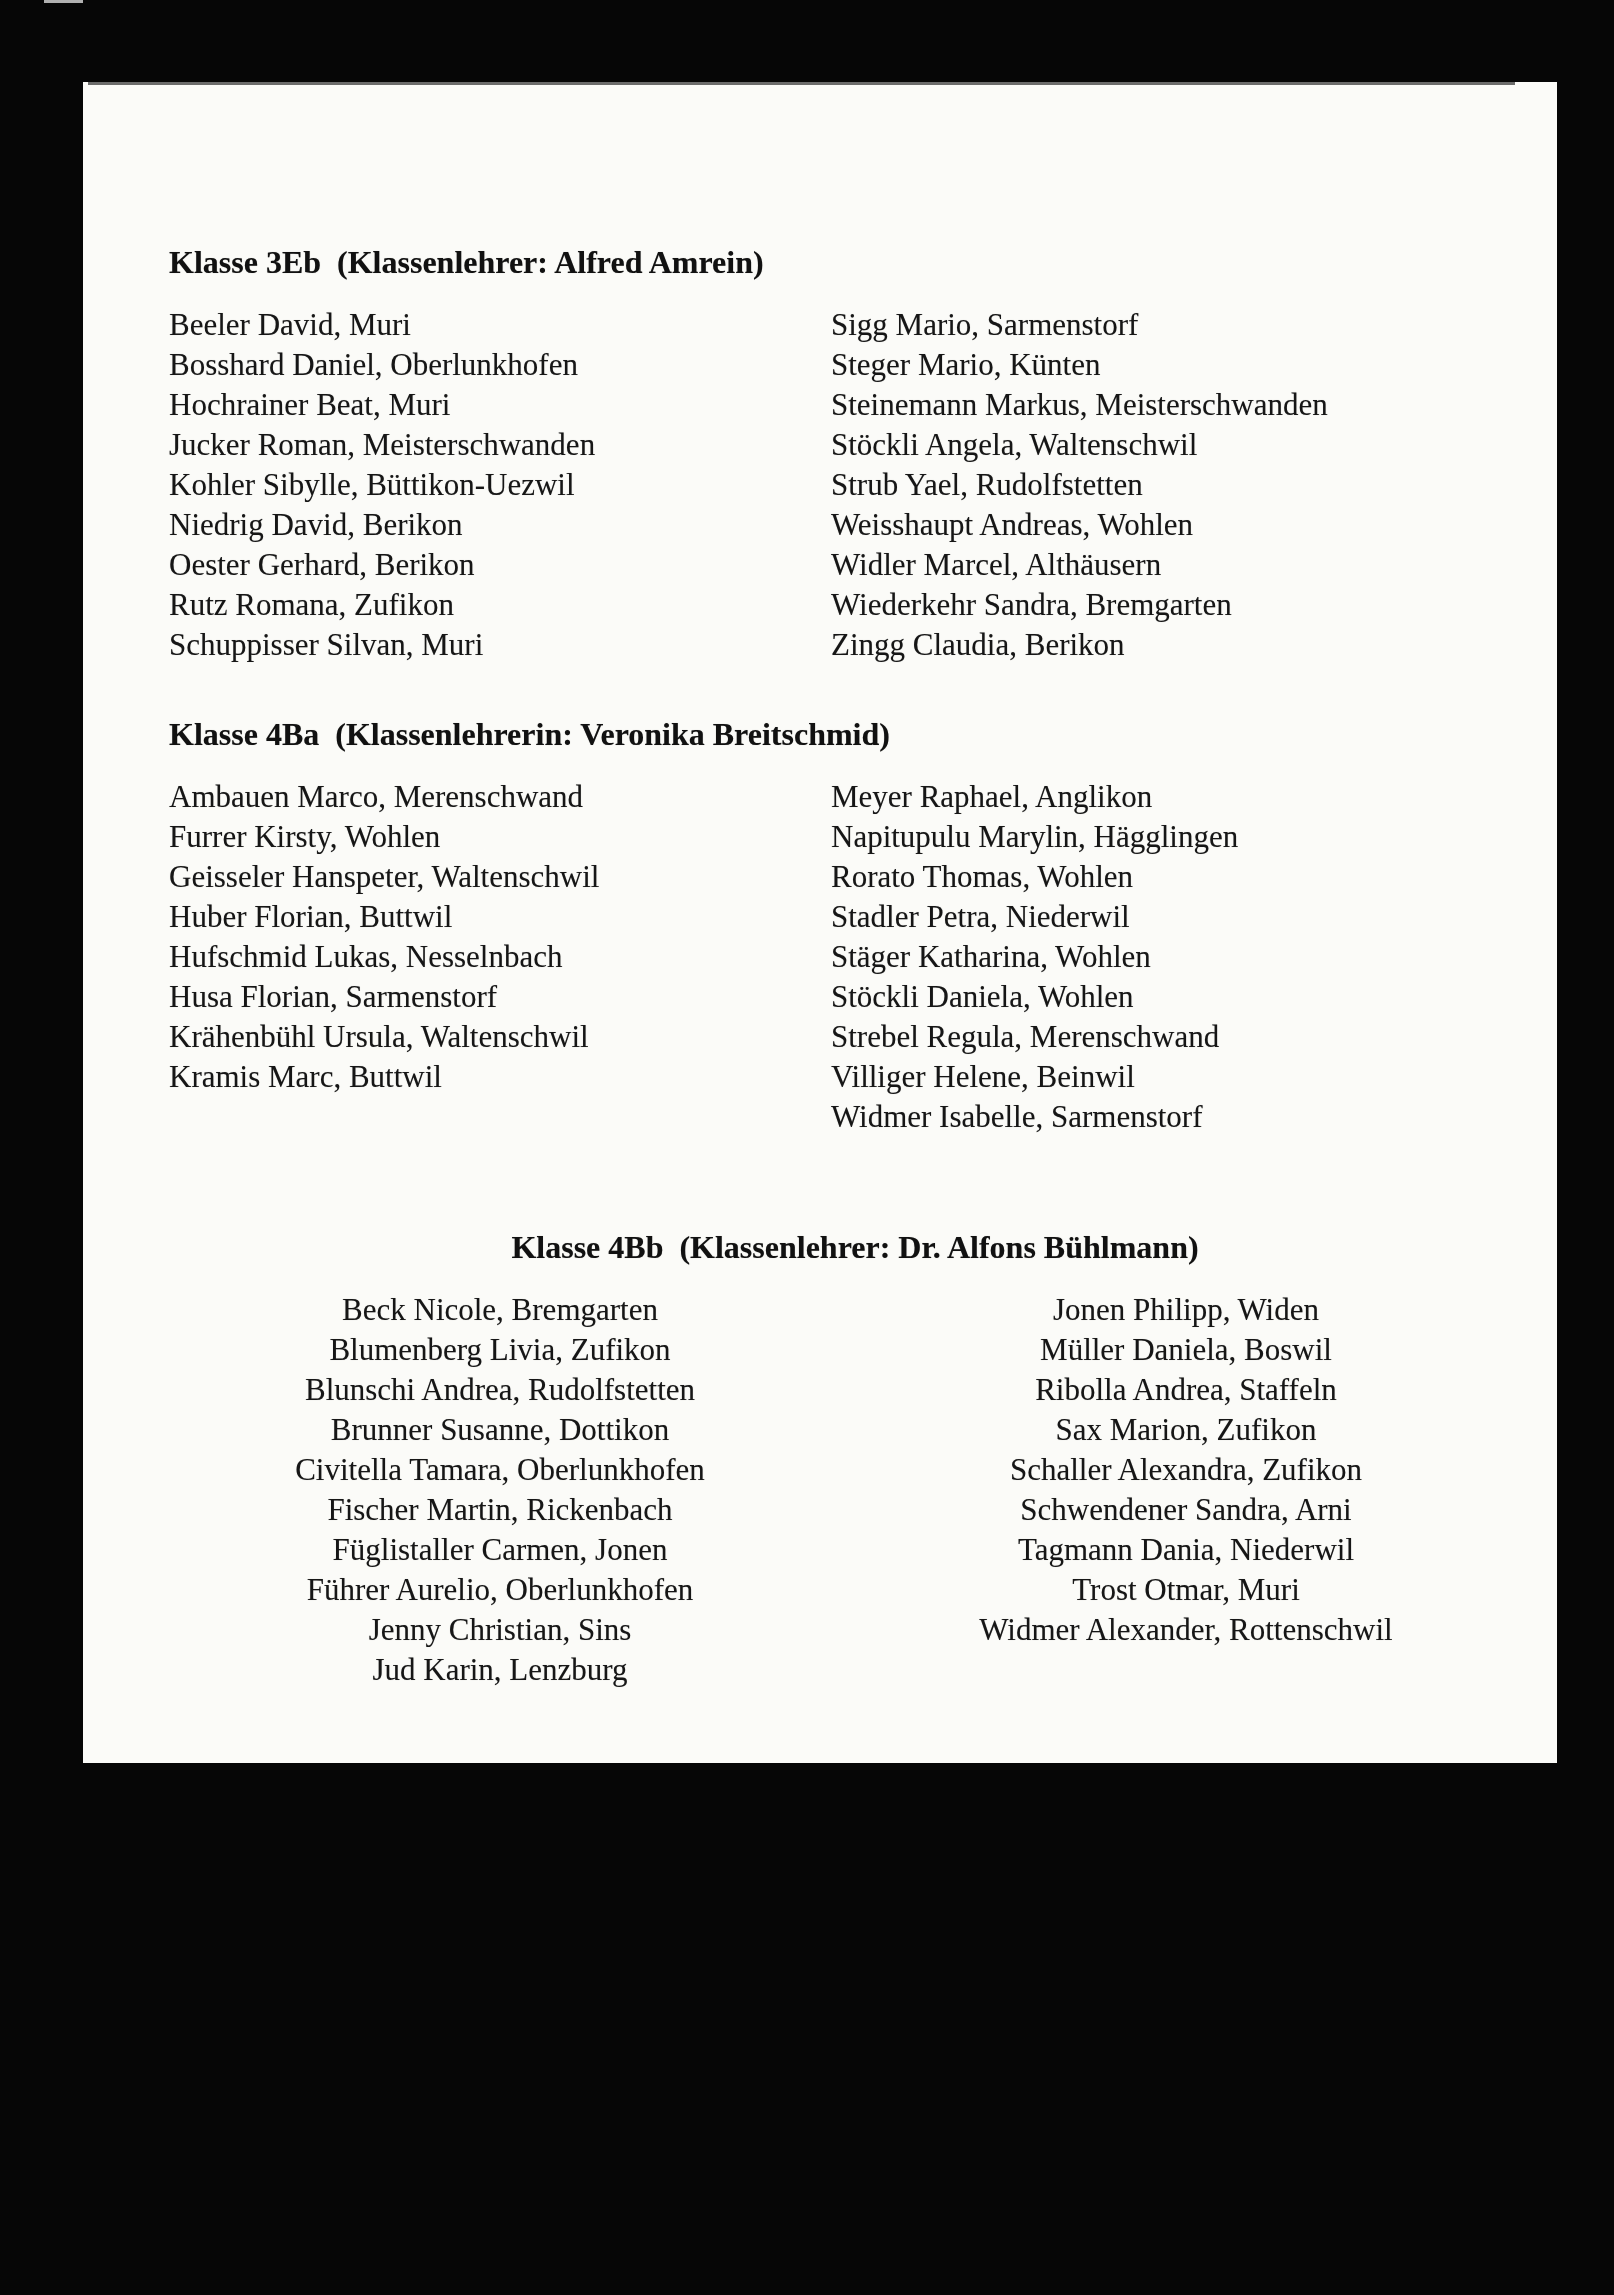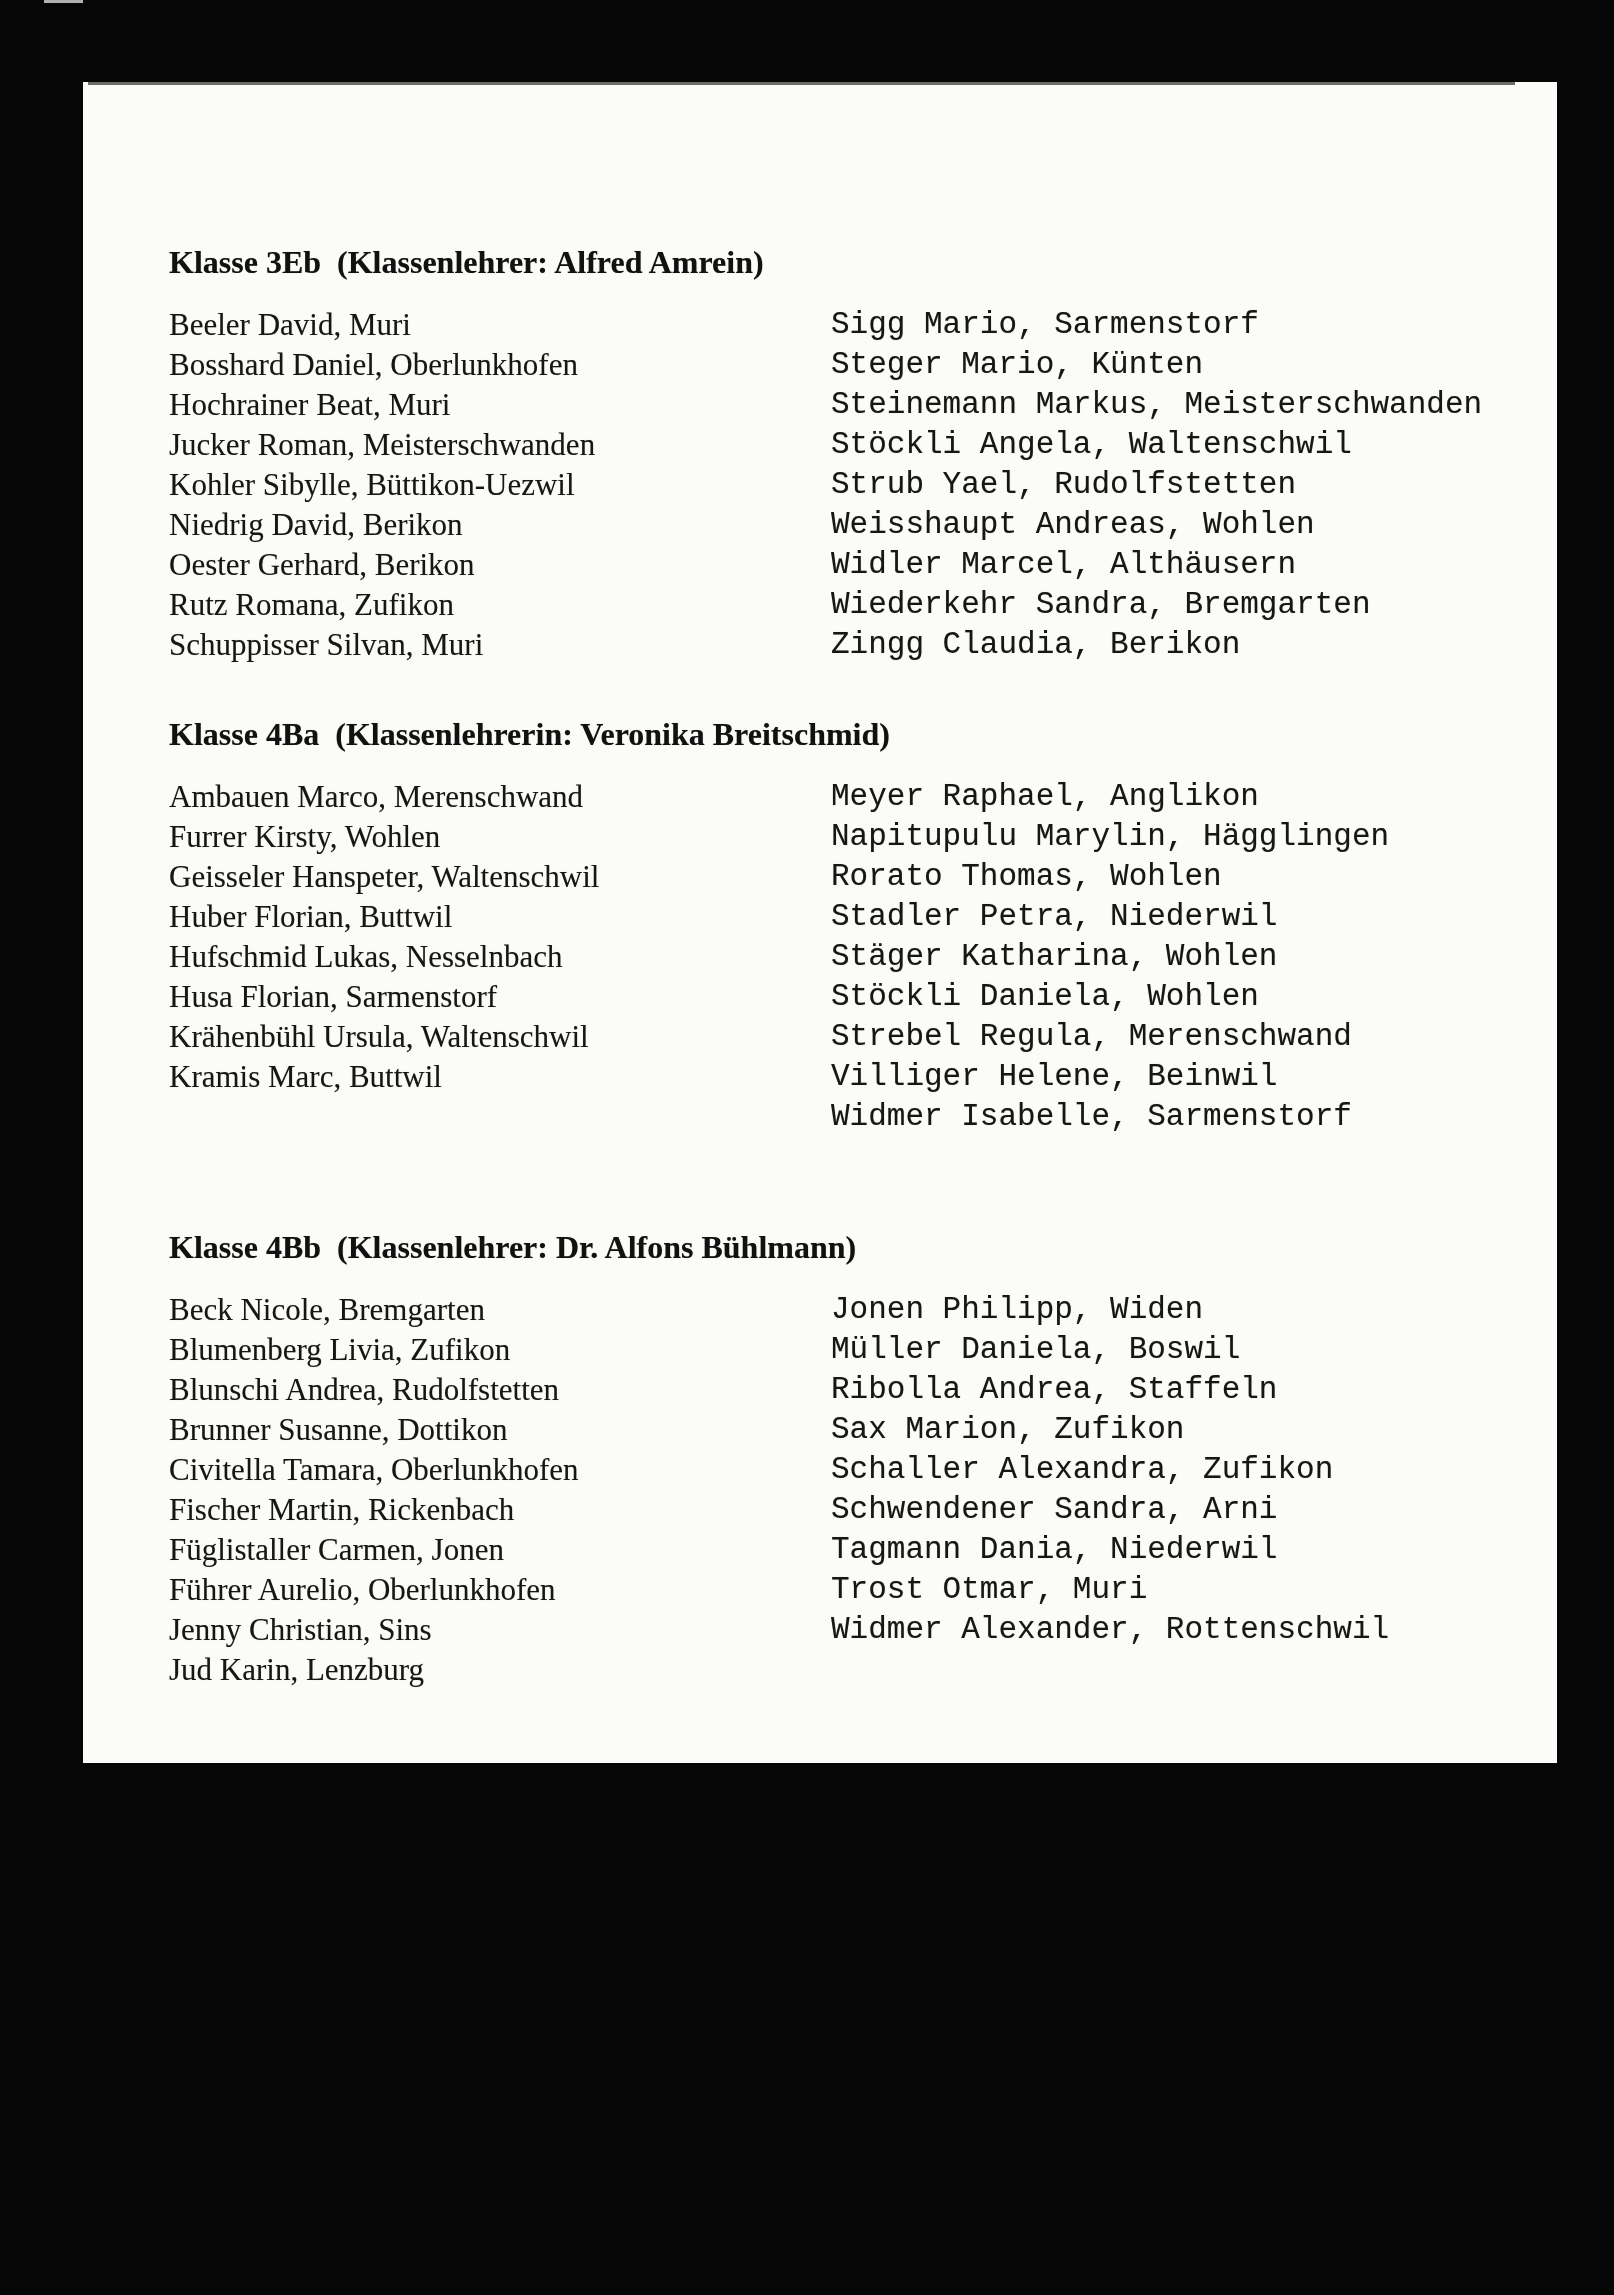--- a/index.html
+++ b/index.html
@@ -45,41 +45,41 @@
     opacity: .75;
   }
   .section {
     position: absolute;
     left: 86px;
     right: 16px;
     color: #151515;
   }
   .section-1 { top: 160px; }
   .section-2 { top: 632px; }
-  .section-3 { top: 1145px; }
+  .section-3 { top: 1145px; text-align: center; }
   .section-heading {
     margin: 0;
     font-size: 32px;
     font-weight: bold;
     line-height: 40px;
     white-space: pre-wrap;
     color: #111;
     text-shadow: 0 0 0.8px rgba(15,15,15,.35);
   }
   .cols {
     display: flex;
     margin-top: 23px;
   }
   .col {
     list-style: none;
     margin: 0;
     padding: 0;
   }
   .col-left { width: 662px; flex: 0 0 662px; }
-  .col-right { flex: 1 1 auto; font-family: Liberation Mono, monospace; }
+  .col-right { flex: 1 1 auto; }
   .col li {
     font-size: 31px;
     line-height: 40px;
     white-space: pre-wrap;
     color: #161616;
     text-shadow: 0 0 0.8px rgba(20,20,20,.3);
   }
   .page-number {
     position: absolute;
     left: 1316px;

